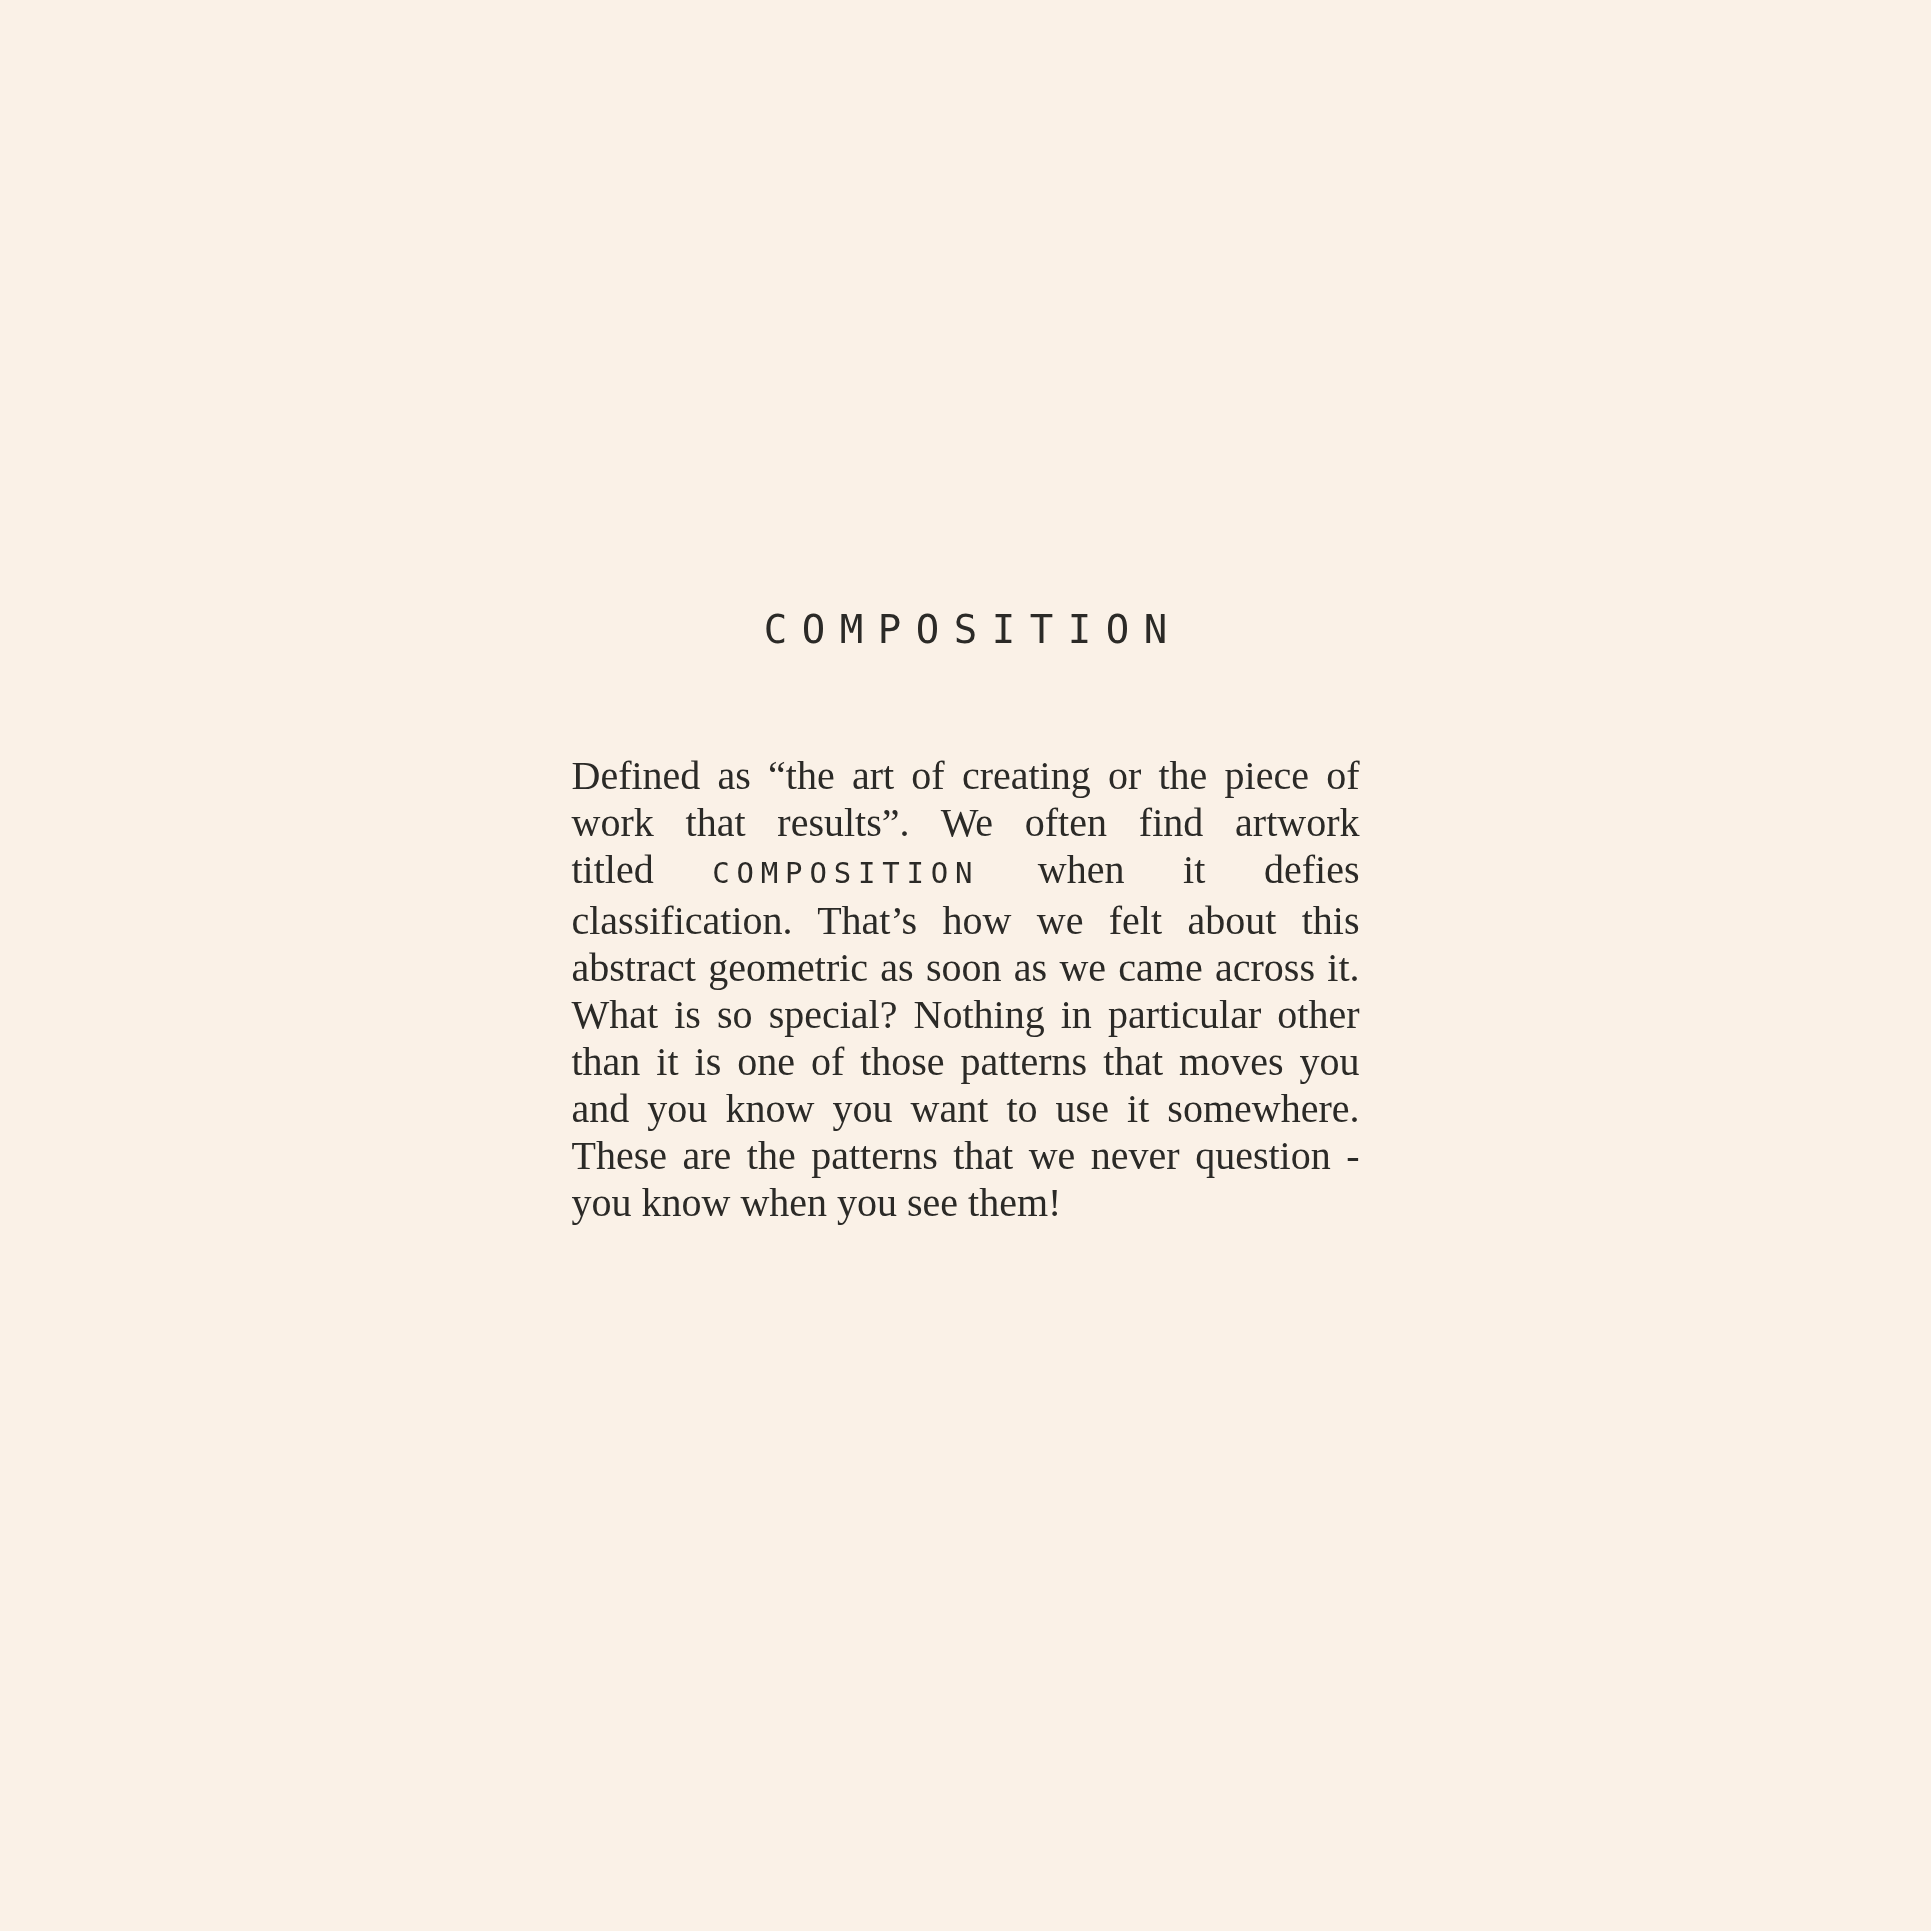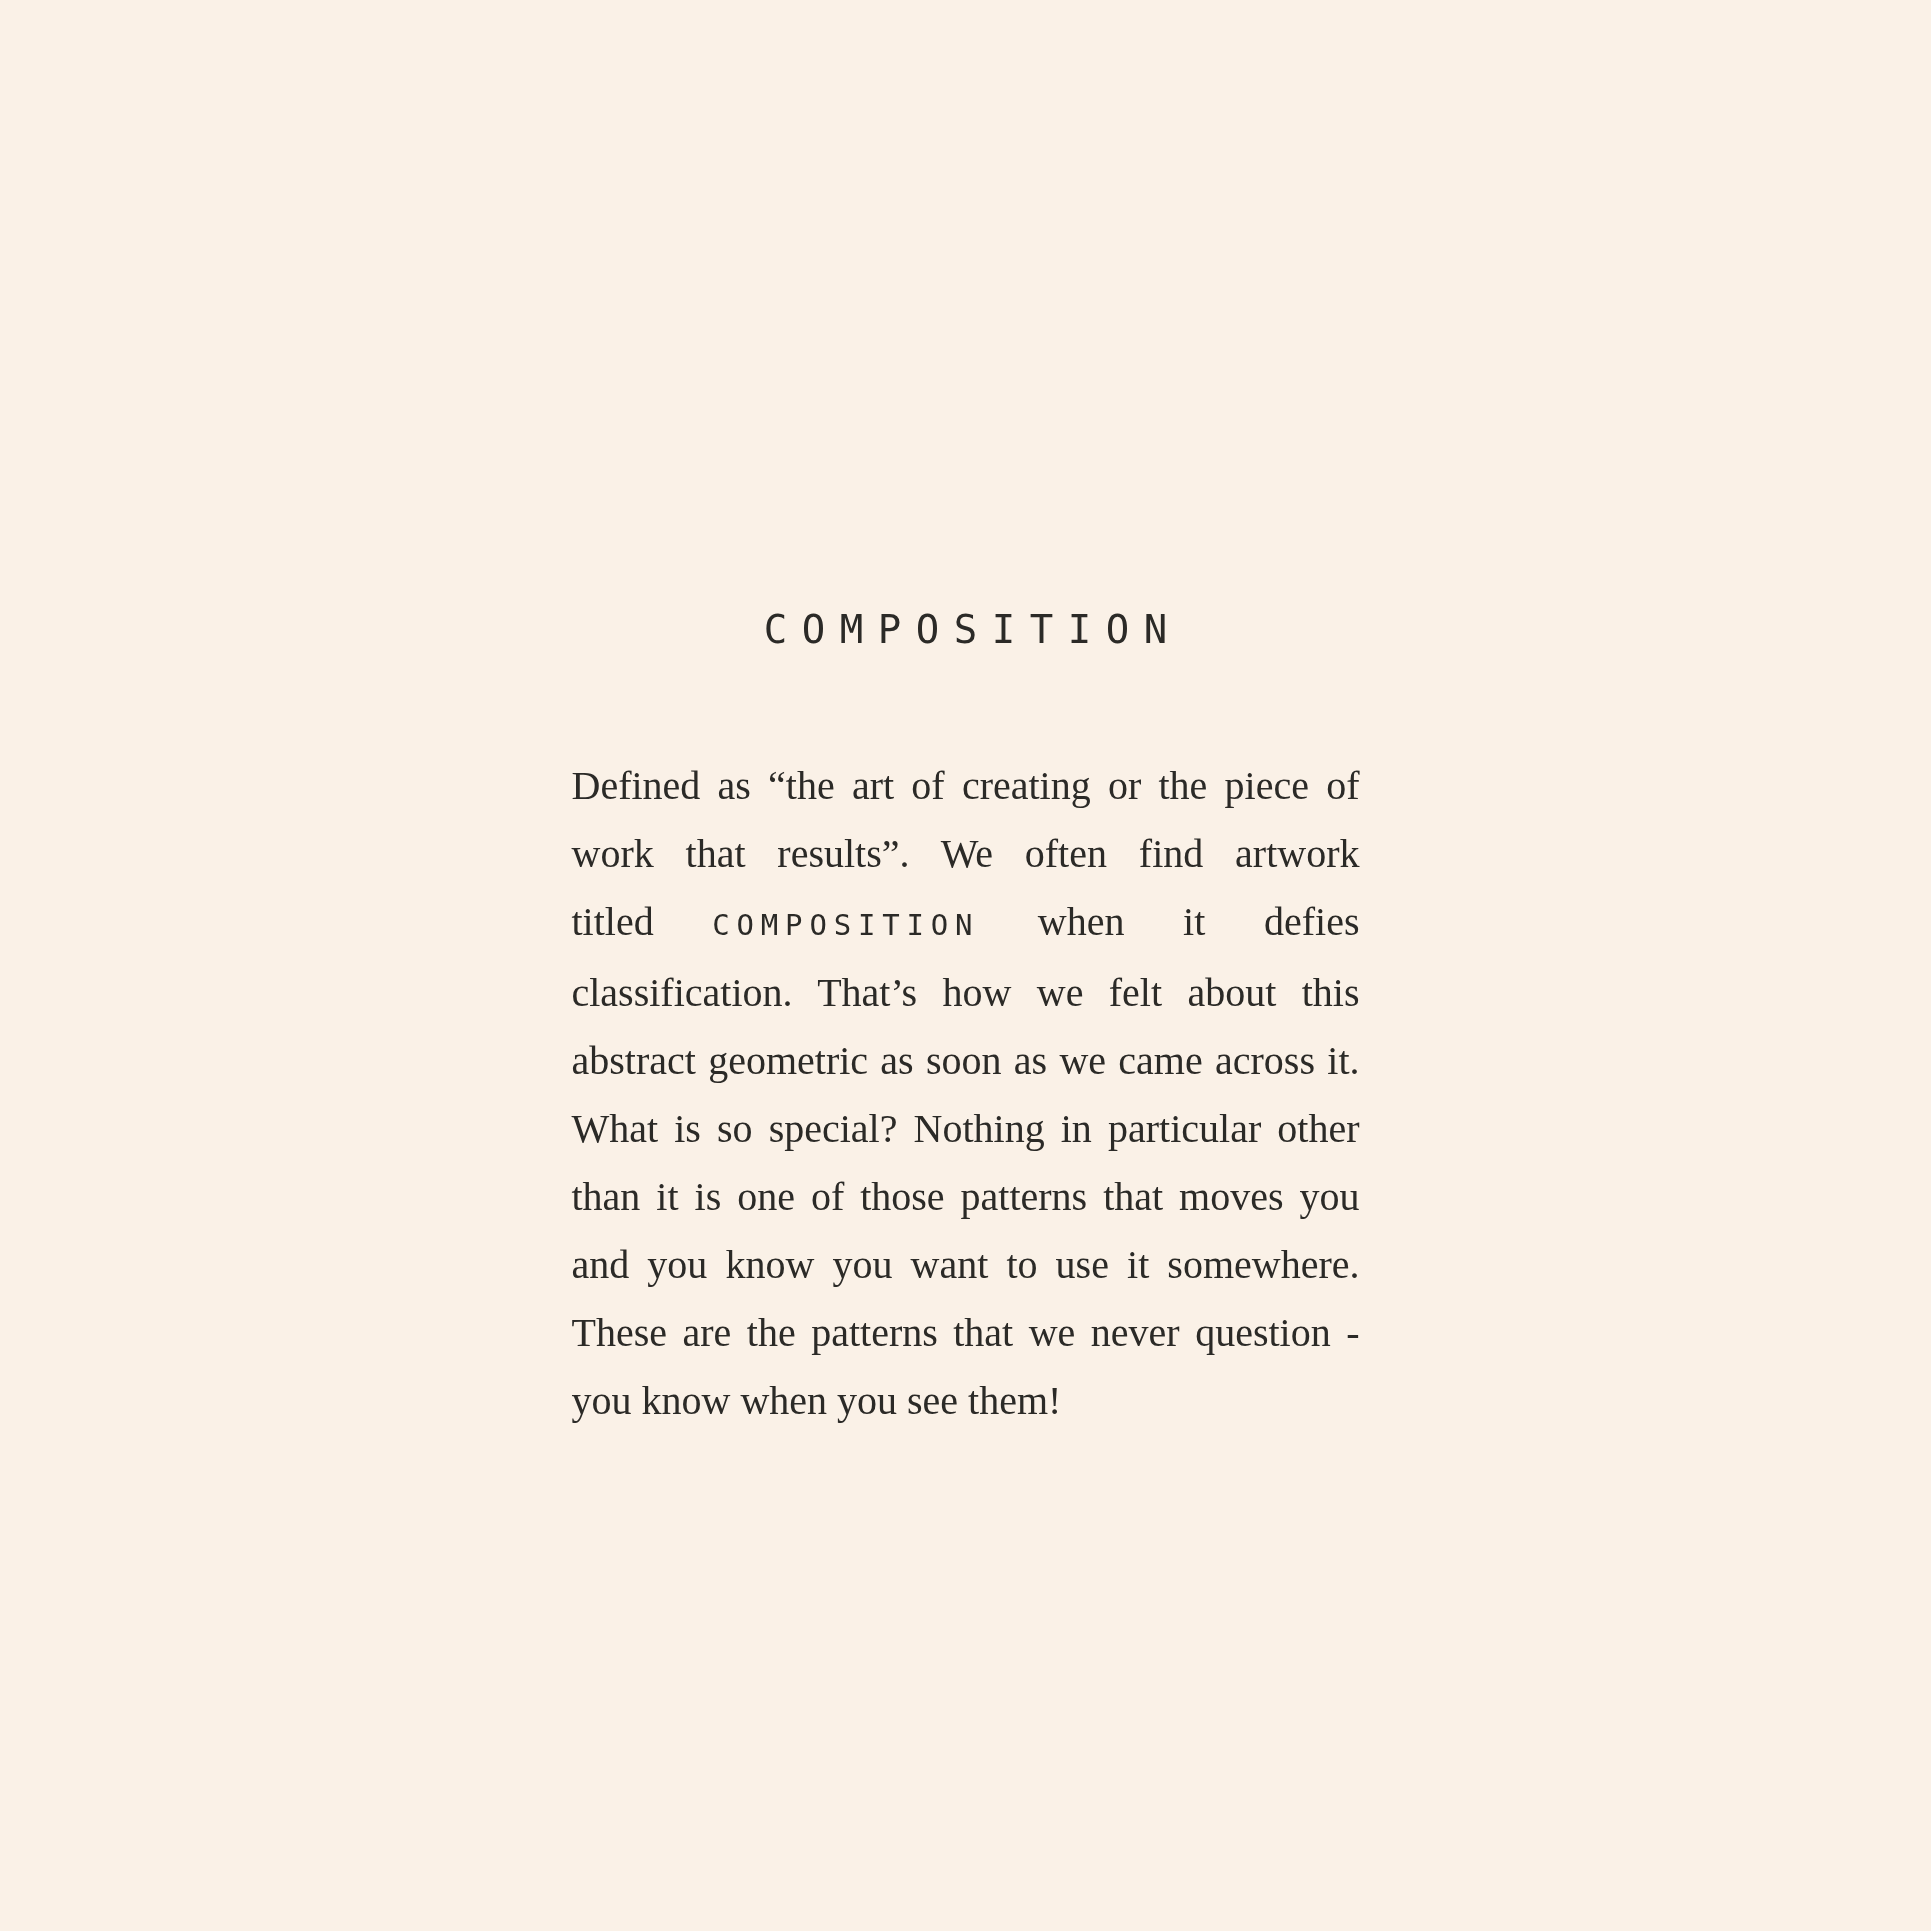--- a/index.html
+++ b/index.html
@@ -35,21 +35,21 @@
     white-space: nowrap;
   }
   .body-text {
     position: absolute;
     top: 752px;
     left: 50%;
     margin: 0 0 16px -394px;
     width: 788px;
     font-family: "Liberation Serif", "DejaVu Serif", serif;
     font-size: 40px;
-    line-height: 68px;
+    line-height: 47px;
     text-align: justify;
     color: #2B2A27;
   }
   .inline-caps {
     font-family: "DejaVu Sans Mono", monospace;
     font-size: 29px;
     letter-spacing: 6.8px;
     color: #2B2A27;
     white-space: nowrap;
   }

